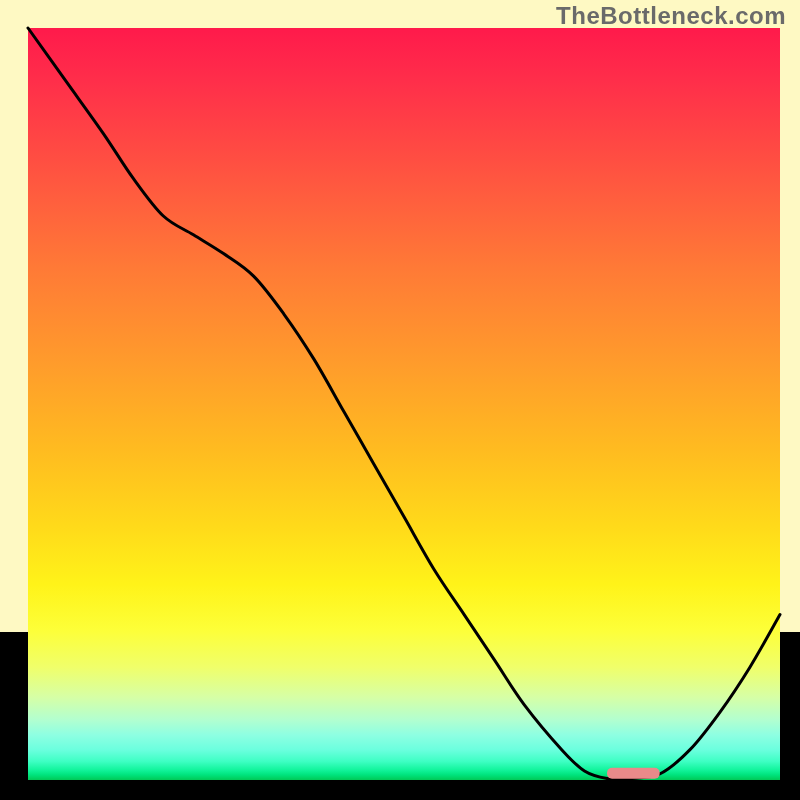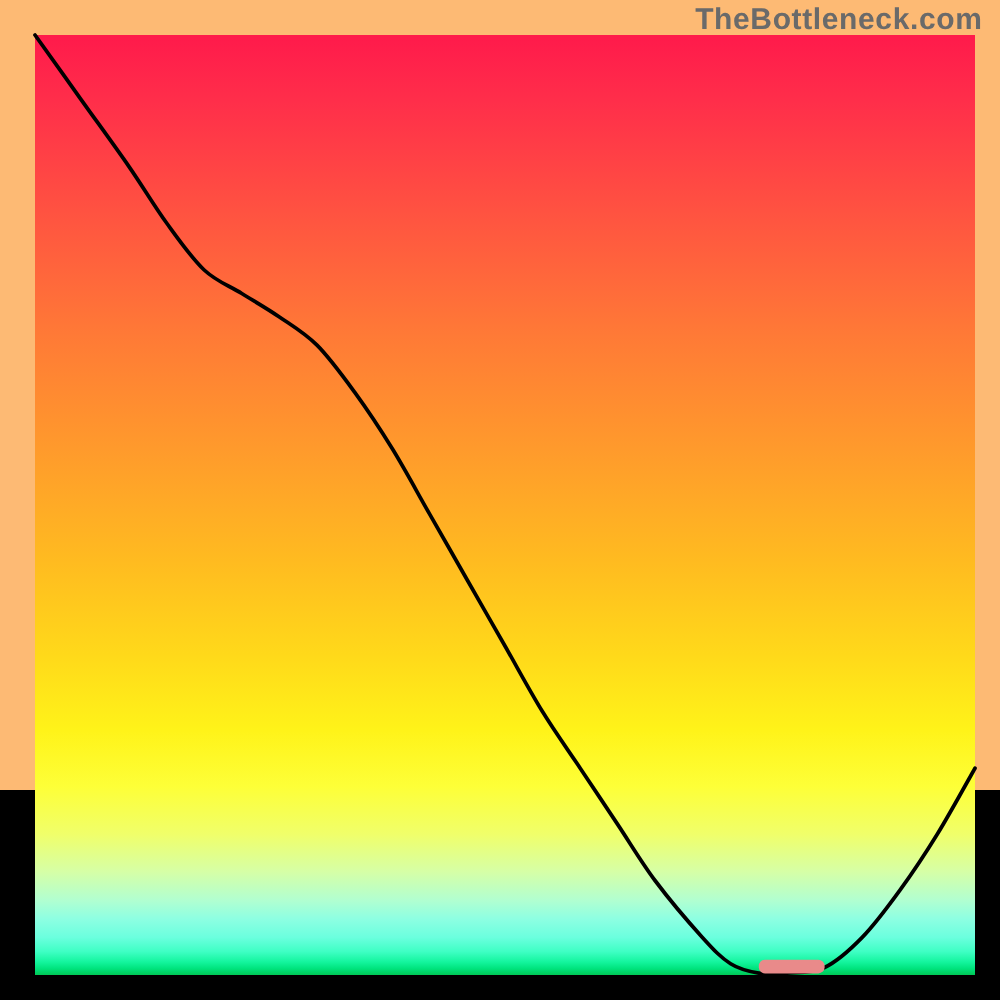--- a/index.html
+++ b/index.html
@@ -7,21 +7,21 @@
     padding: 0;
     width: 800px;
     height: 800px;
     background: #000;
     overflow: hidden;
   }
   .frame {
     position: relative;
     width: 800px;
     height: 632px;
-    background: #fdba74;
+    background: #fef9c3;
   }
   .watermark {
     position: absolute;
     top: 2px;
     right: 14px;
     font-family: Arial, Helvetica, sans-serif;
     font-size: 24px;
     font-weight: 600;
     color: #6a6a6a;
     letter-spacing: 0.5px;

